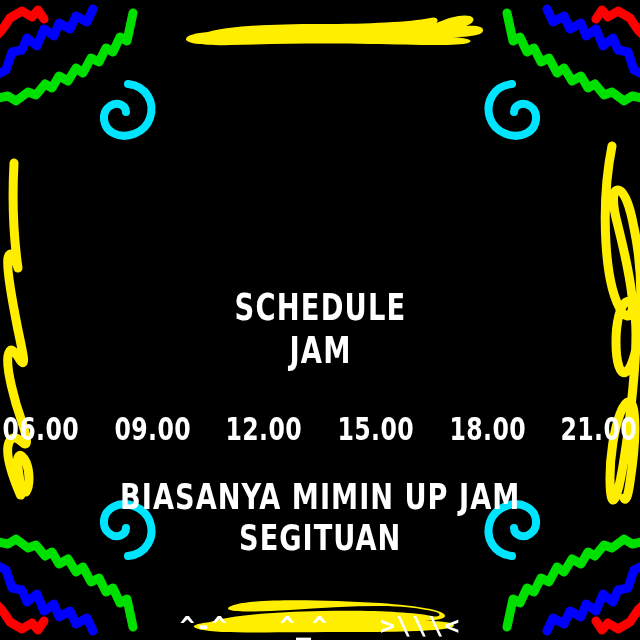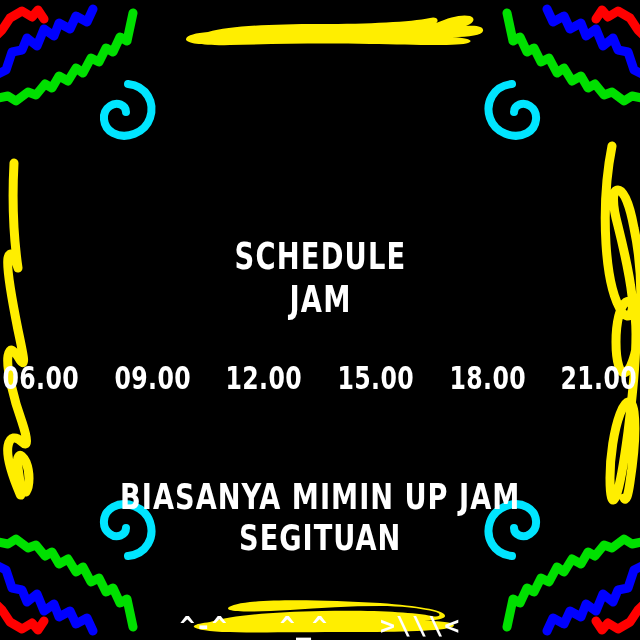--- a/index.html
+++ b/index.html
@@ -60,21 +60,21 @@
   .time-cell {
     color: #ffffff;
     font-size: 32px;
     font-weight: 700;
     letter-spacing: 0.5px;
     transform: scaleX(0.82);
     transform-origin: center;
   }
 
   .message-block {
-    margin-top: 79px;
+    margin-top: 28px;
     text-align: center;
   }
   .message-line {
     display: block;
     color: #ffffff;
     font-size: 36px;
     line-height: 1.16;
     font-weight: 700;
     letter-spacing: 1.2px;
     transform: scaleX(0.84);

